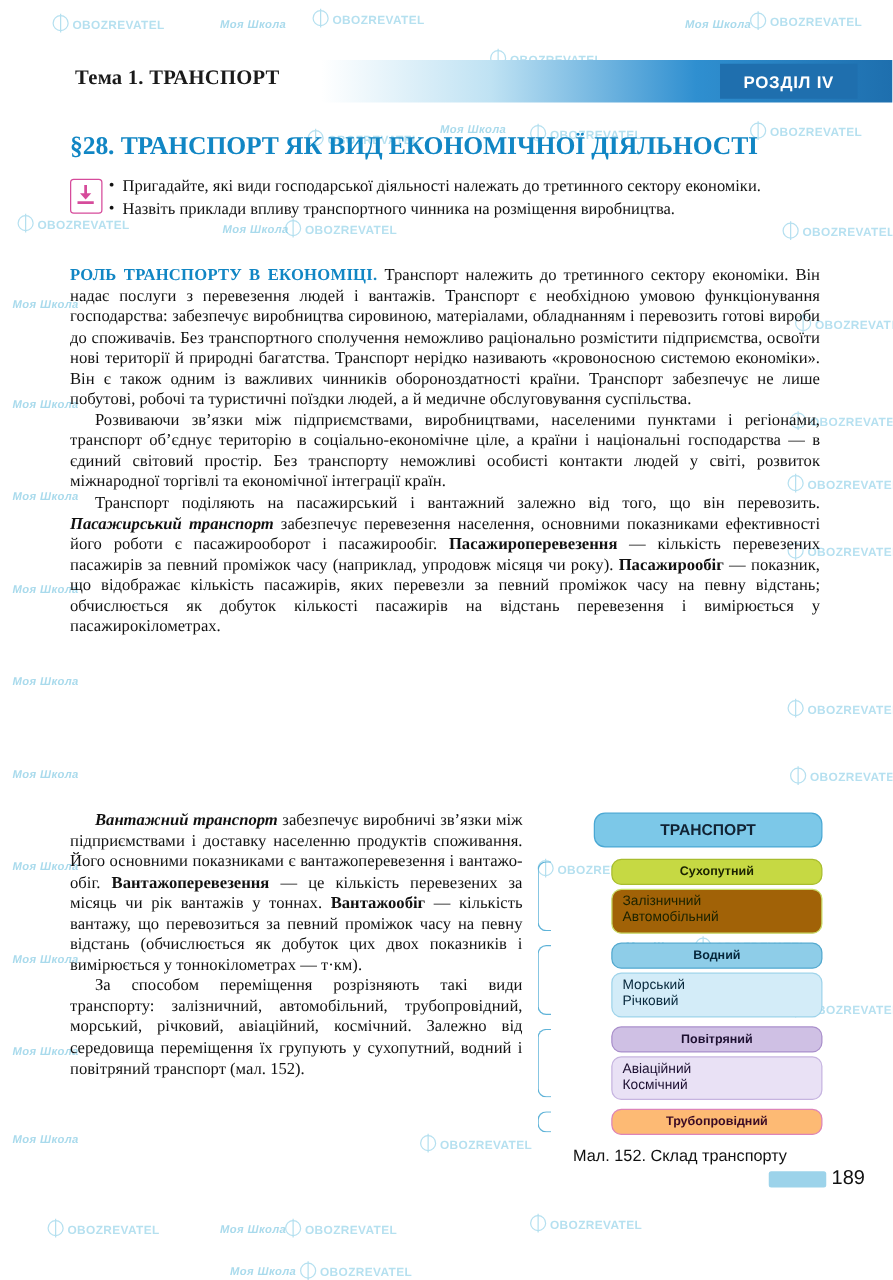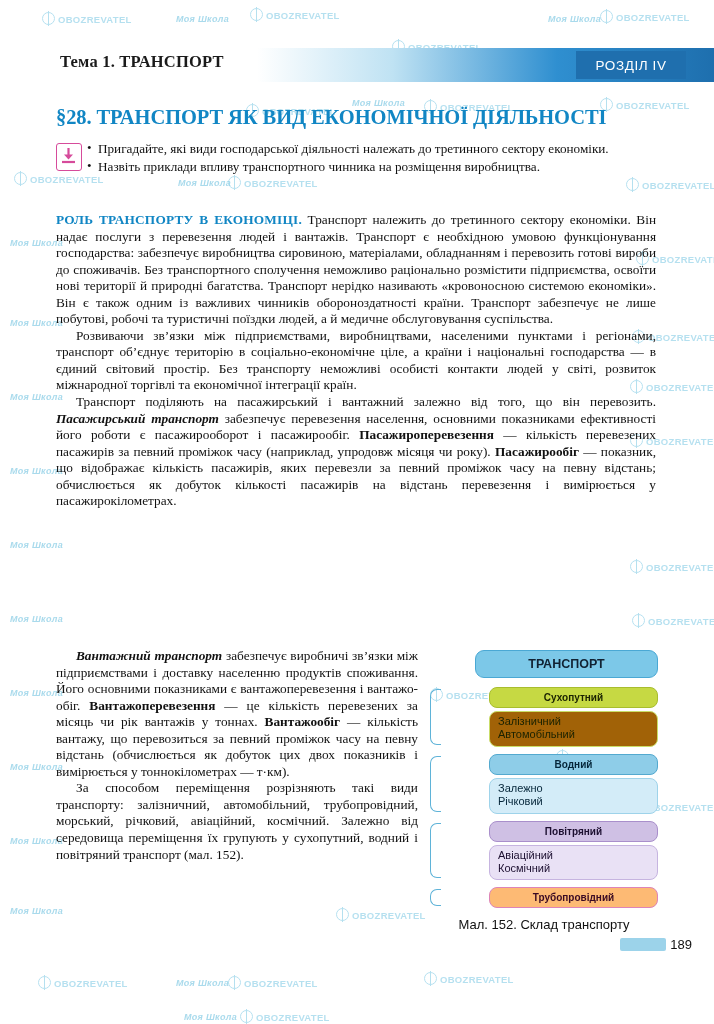--- a/index.html
+++ b/index.html
@@ -84,21 +84,21 @@
   .chapter-tab {
     position: absolute;
     right: 28px;
     top: 3px;
     width: 110px;
     height: 28px;
     background: #1f6fae;
     color: #ffffff;
     font-family: "Liberation Sans", sans-serif;
     font-size: 13.5px;
-    font-weight: normal;
+    font-weight: bold;
     letter-spacing: .6px;
     display: flex;
     align-items: center;
     justify-content: center;
   }
   .topic-title {
     position: absolute;
     left: 60px;
     top: 4px;
     font-family: "Liberation Serif", serif;
@@ -278,21 +278,21 @@
     align-items: center;
   }
   .pagenum-bar {
     width: 46px;
     height: 13px;
     background: #9cd3ea;
     border-radius: 2px;
   }
   .pagenum {
     font-family: "Liberation Sans", sans-serif;
-    font-size: 13px;
+    font-size: 16px;
     color: #111;
     margin-left: 4px;
   }
 </style>
 </head>
 <body>
 
 <div class="wm-layer">
   <div class="wm" style="left:42px;  top:12px;"><span class="globe"></span><span>OBOZREVATEL</span></div>
   <div class="wm mys" style="left:176px; top:14px;"><span>Моя Школа</span></div>
@@ -382,21 +382,21 @@
     <div class="branch">
       <div class="brace"></div>
       <div class="fig-box fig-head g-head">Сухопутний</div>
       <div class="fig-box fig-sub g-sub" style="white-space:pre-line;">Залізничний
 Автомобільний</div>
     </div>
 
     <div class="branch">
       <div class="brace"></div>
       <div class="fig-box fig-head b-head">Водний</div>
-      <div class="fig-box fig-sub b-sub" style="white-space:pre-line;">Залежно
+      <div class="fig-box fig-sub b-sub" style="white-space:pre-line;">Морський
 Річковий</div>
     </div>
 
     <div class="branch">
       <div class="brace"></div>
       <div class="fig-box fig-head v-head">Повітряний</div>
       <div class="fig-box fig-sub v-sub" style="white-space:pre-line;">Авіаційний
 Космічний</div>
     </div>
 

